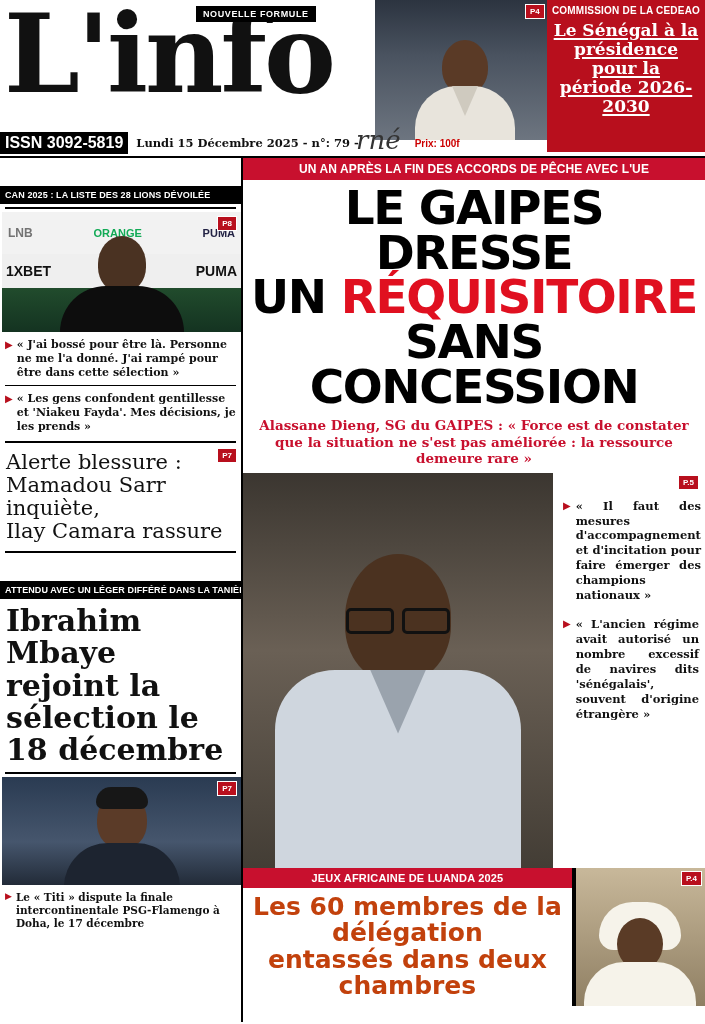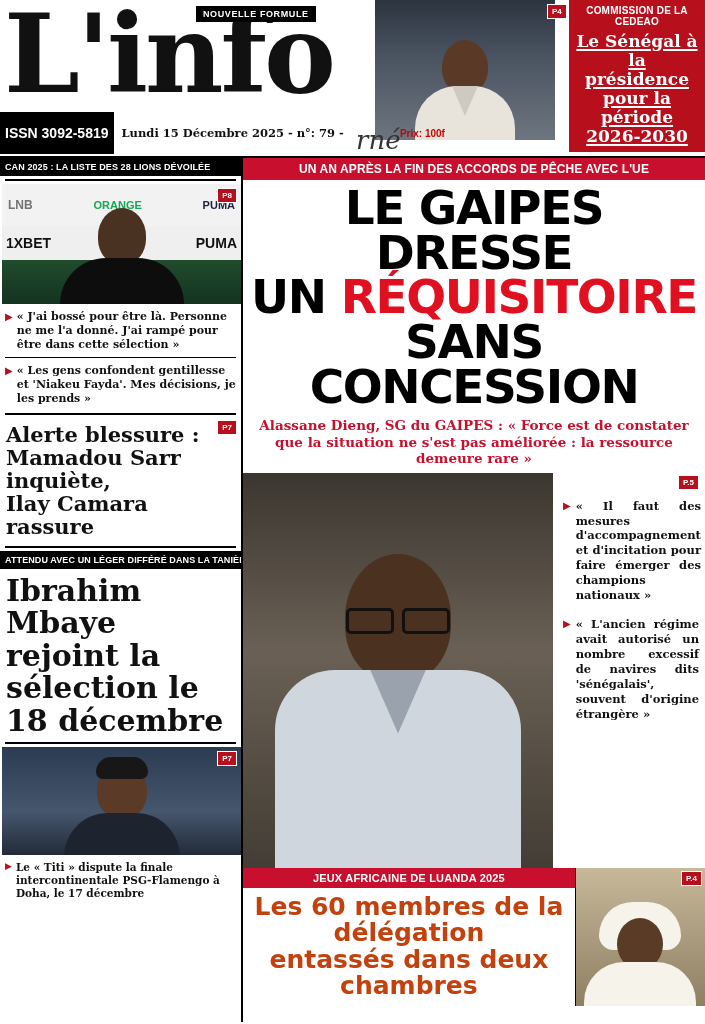--- a/index.html
+++ b/index.html
@@ -112,32 +112,32 @@
     bottom: 2px;
     display: flex;
     align-items: center;
     gap: 8px;
     font-size: 11px;
   }
   .issn-box {
     background: #000;
     color: #fff;
     font-weight: bold;
-    font-size: 14px;
-    padding: 13px 5px;
+    font-size: 16px;
+    padding: 2px 5px;
   }
   .issn-meta { color: #111; font-size: 11.5px; font-weight: bold; font-family: "DejaVu Serif", serif;}
   .issn-price { color: #c00; font-size: 10px; font-weight: bold; padding-left: 48px; }
 
   
   .cedeao {
     position: absolute;
     right: 0;
     top: 0;
-    width: 136px;
+    width: 158px;
     height: 152px;
     background: #b80f1d;
     color: #fff;
     padding: 2px;
   }
   .cedeao-kicker {
     background: #b80f1d;
     color: #fff;
     font-size: 10px;
     font-weight: bold;
@@ -178,20 +178,21 @@
   
   .black-kicker {
     background: #000;
     color: #fff;
     font-size: 9px;
     font-weight: bold;
     padding: 4px 5px;
     letter-spacing: 0.1px;
     white-space: nowrap;
     overflow: hidden;
+    margin-top: 28px;
   }
   .left-head {
     font-family: "DejaVu Serif", serif;
     font-weight: bold;
     font-size: 29px;
     line-height: 1.08;
     padding: 6px 6px 4px 6px;
     color: #111;
   }
   .hr-black { border: 0; border-top: 2px solid #000; margin: 3px 5px; }
@@ -253,21 +254,21 @@
     padding: 4px 5px;
     font-family: "DejaVu Serif", serif;
     font-size: 11px;
     line-height: 1.25;
     font-weight: bold;
     color: #111;
   }
   .bullet-line .tri { color: #b80f1d; font-size: 10px; line-height: 1.3; }
   .alert-head {
     font-family: "DejaVu Serif", serif;
-    font-weight: bold;
+    font-weight: normal;
     font-size: 21px;
     line-height: 1.1;
     padding: 5px 6px;
     color: #111;
   }
   .big-head-left {
     font-family: "DejaVu Serif", serif;
     font-weight: bold;
     font-size: 30px;
     line-height: 1.08;
@@ -377,21 +378,21 @@
     line-height: 1.3;
     font-weight: bold;
     color: #111;
     margin-bottom: 14px;
     text-align: justify;
   }
   .quote-item .tri { color: #b80f1d; font-size: 10px; }
 
   
   .bottom-row { display: flex; width: 462px; }
-  .bottom-left { width: 340px; border-right: 1px solid #000000; }
+  .bottom-left { width: 340px; border-right: 4px solid #000000; }
   .bottom-right { width: 132px; position: relative; background: linear-gradient(180deg,#c8b89a 0%, #8f7f63 100%); overflow: hidden;}
   .luanda-strip {
     background: #c8102e; color: #fff; font-weight: bold; font-size: 11px;
     text-align: center; padding: 4px; letter-spacing: 0.2px;
   }
   .bottom-head {
     font-family: "DejaVu Sans", sans-serif;
     font-weight: bold;
     font-size: 25px;
     line-height: 1.06;

